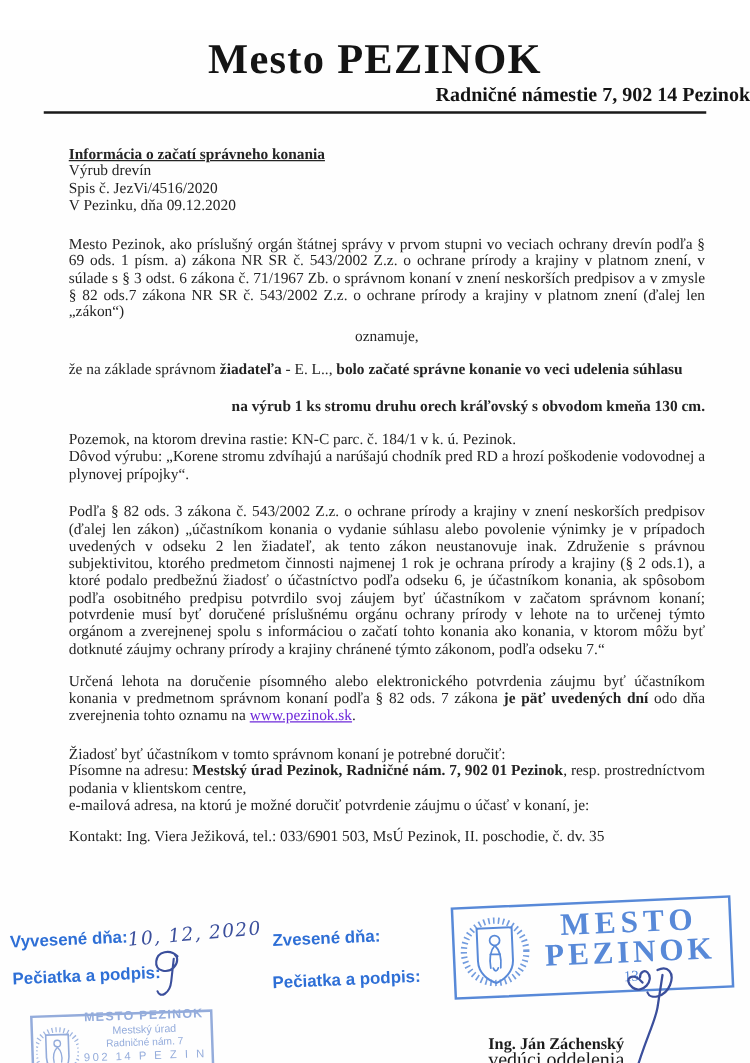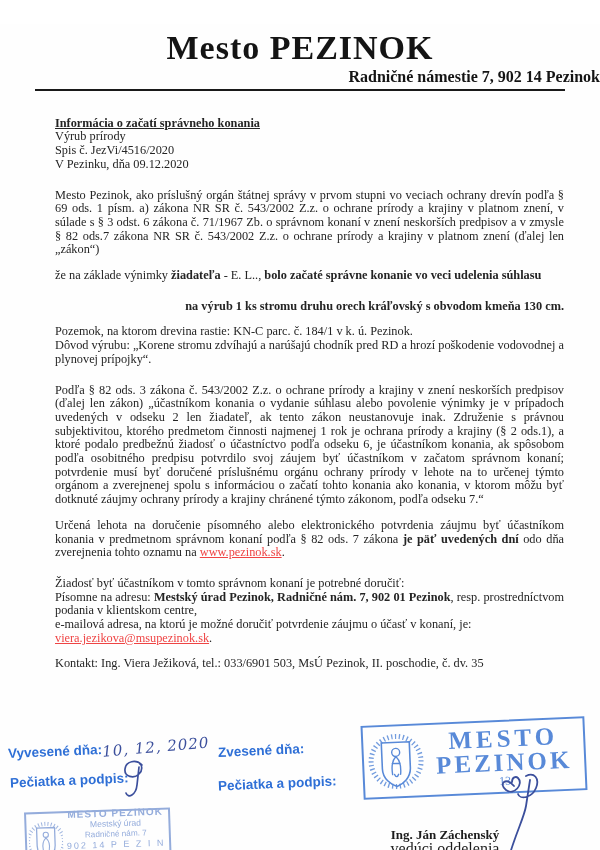--- a/index.html
+++ b/index.html
@@ -23,21 +23,21 @@
   
   .content{margin:26px 36px 0 55px;font-size:12.3px;line-height:13.7px;color:#242424;}
   .docinfo{margin-bottom:17px;}
   .docinfo-h{font-weight:bold;text-decoration:underline;}
   .para{text-align:justify;margin:0 0 0 0;}
   .mt-m{margin-top:12px;}
   .mt-l{margin-top:17px;}
   .bold{font-weight:bold;}
   .announce{text-align:center;margin-top:6px;}
   .subject{text-align:right;font-weight:bold;margin-top:17px;}
-  a.doclink{color:#ef4444;text-decoration:underline;cursor:pointer;}
+  a.doclink{color:#6d28d9;text-decoration:underline;cursor:pointer;}
   
   .footzone{position:absolute;left:0;top:0;width:600px;height:850px;pointer-events:none;}
   .bluelabel{
     position:absolute;font-family:"Liberation Sans", sans-serif;
     font-weight:bold;font-size:13.5px;color:#2e6fd6;transform:rotate(-2.5deg);
     white-space:nowrap;
   }
   .hand{
     position:absolute;color:#3b4f9c;font-style:italic;
     font-family:"DejaVu Serif", serif;font-size:15px;transform:rotate(-5deg);
@@ -84,43 +84,43 @@
   <div class="hdr">
     <div class="hdr-title">Mesto PEZINOK</div>
     <div class="hdr-sub">Radničné námestie 7, 902 14 Pezinok</div>
     <div class="hdr-rule"></div>
   </div>
 
   <div class="content">
 
     <div class="docinfo">
       <div class="docinfo-h">Informácia o začatí správneho konania</div>
-      <div>Výrub prírody</div>
+      <div>Výrub drevín</div>
       <div>Spis č. JezVi/4516/2020</div>
       <div>V Pezinku, dňa 09.12.2020</div>
     </div>
 
     <p class="para">Mesto Pezinok, ako príslušný orgán štátnej správy v prvom stupni vo veciach ochrany drevín podľa § 69 ods. 1 písm. a)  zákona NR SR  č. 543/2002  Z.z.  o ochrane prírody a krajiny  v platnom  znení, v súlade  s § 3 odst. 6  zákona č. 71/1967 Zb.  o  správnom  konaní  v znení  neskorších  predpisov a v zmysle § 82 ods.7 zákona NR SR  č. 543/2002  Z.z.  o ochrane  prírody  a krajiny  v platnom  znení (ďalej len „zákon“)</p>
 
+    <div class="announce">oznamuje,</div>
 
-    <p class="para mt-m"><span>že na základe výnimky </span><span class="bold">žiadateľa</span><span> - E. L.., </span><span class="bold">bolo začaté  správne konanie vo veci udelenia súhlasu</span></p>
+    <p class="para mt-m"><span>že na základe správnom </span><span class="bold">žiadateľa</span><span> - E. L.., </span><span class="bold">bolo začaté  správne konanie vo veci udelenia súhlasu</span></p>
 
     <div class="subject">na výrub 1 ks stromu druhu orech kráľovský s obvodom kmeňa 130 cm.</div>
 
     <p class="para mt-m">Pozemok, na ktorom drevina rastie: KN-C parc. č. 184/1 v k. ú. Pezinok.</p>
     <p class="para">Dôvod výrubu: „Korene stromu zdvíhajú a narúšajú chodník pred RD a hrozí poškodenie vodovodnej a plynovej prípojky“.</p>
 
     <p class="para mt-l">Podľa § 82 ods. 3 zákona č. 543/2002 Z.z.  o ochrane prírody a krajiny v znení  neskorších   predpisov (ďalej len zákon)  „účastníkom konania o vydanie súhlasu alebo povolenie výnimky  je  v prípadoch uvedených  v odseku 2 len žiadateľ, ak tento zákon neustanovuje inak. Združenie s právnou subjektivitou, ktorého predmetom činnosti najmenej 1 rok je ochrana prírody a krajiny (§ 2 ods.1), a ktoré podalo predbežnú žiadosť o účastníctvo podľa odseku 6, je účastníkom konania, ak spôsobom podľa osobitného predpisu potvrdilo svoj záujem byť účastníkom v začatom správnom konaní; potvrdenie musí byť doručené príslušnému orgánu ochrany prírody v lehote na to určenej týmto orgánom a zverejnenej spolu s informáciou o začatí tohto konania ako konania, v ktorom môžu byť dotknuté záujmy ochrany prírody a krajiny chránené týmto zákonom, podľa odseku 7.“</p>
 
     <p class="para mt-m"><span>Určená  lehota na doručenie písomného alebo elektronického potvrdenia záujmu byť účastníkom konania v predmetnom správnom konaní podľa § 82 ods. 7 zákona </span><span class="bold">je päť uvedených dní</span><span> odo dňa zverejnenia tohto oznamu na </span><a class="doclink">www.pezinok.sk</a><span>.</span></p>
 
     <p class="para mt-l">Žiadosť byť účastníkom v tomto správnom konaní je potrebné doručiť:</p>
     <p class="para"><span>Písomne na adresu: </span><span class="bold">Mestský úrad Pezinok, Radničné nám. 7, 902 01 Pezinok</span><span>, resp. prostredníctvom podania v klientskom centre,</span></p>
     <p class="para">e-mailová adresa, na ktorú je možné doručiť potvrdenie záujmu o účasť v konaní, je:</p>
-    <p class="para"><a class="doclink">viera.jezikova@msupezinok.sk</a><span>.</span></p>
 
     <p class="para mt-m">Kontakt: Ing. Viera Ježiková, tel.: 033/6901 503, MsÚ Pezinok, II. poschodie, č. dv. 35</p>
   </div>
 
   <div class="footzone">
 
     <div class="bluelabel" style="left:8px;top:720px;">Vyvesené dňa:</div>
     <div class="hand" style="left:102px;top:714px;">10, 12, 2020</div>
     <div class="bluelabel" style="left:218px;top:719px;">Zvesené dňa:</div>
     <div class="bluelabel" style="left:10px;top:749px;">Pečiatka a podpis:</div>

